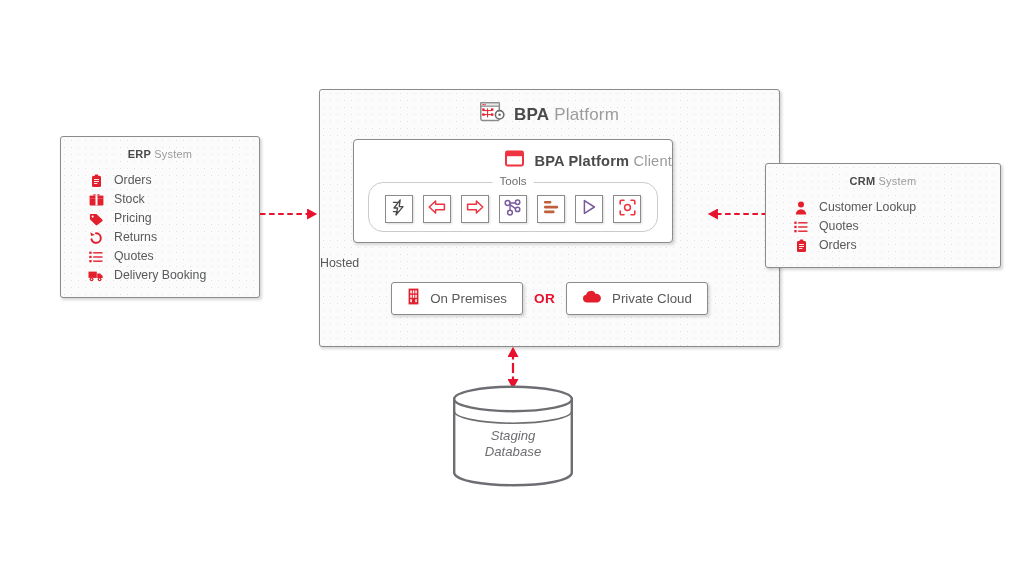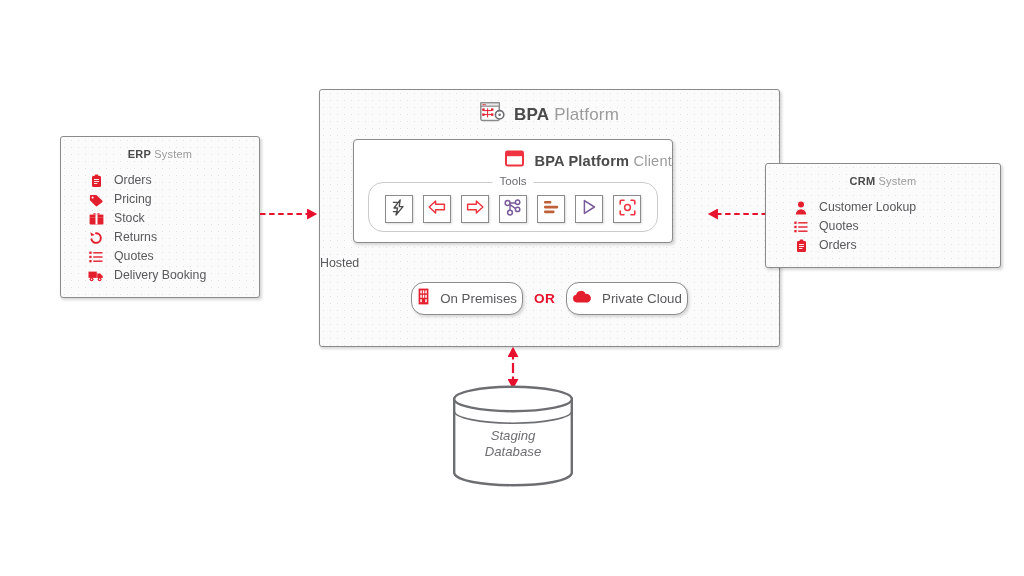--- a/index.html
+++ b/index.html
@@ -158,24 +158,24 @@
     position: absolute;
     left: 0; right: 0; top: 192px;
     display: flex;
     align-items: center;
     justify-content: center;
     gap: 11px;
   }
   .host-btn {
     box-sizing: border-box;
     height: 33px;
-    padding: 0 5px;
+    padding: 0 15px;
     background: #ffffff;
     border: 1.5px solid #8b8b8b;
-    border-radius: 13px;
+    border-radius: 3px;
     display: flex;
     align-items: center;
     gap: 10px;
     box-shadow: 1.5px 2px 3px rgba(0,0,0,0.15);
   }
   .host-lbl {
     font-size: 13.3px;
     color: #58595b;
     white-space: nowrap;
   }
@@ -233,39 +233,39 @@
               <rect x="3" y="5" width="5" height="0.9" fill="#fff"></rect>
               <rect x="3" y="7" width="5" height="0.9" fill="#fff"></rect>
               <rect x="3" y="9" width="3.4" height="0.9" fill="#fff"></rect>
             </svg>
         </span>
         <span class="feat-lbl">Orders</span>
       </div>
 
       <div class="feat-row">
         <span class="feat-ico">
-          <svg width="14" height="13" viewBox="0 0 14 13">
-              <path d="M7.4 0.9 L13.2 6.6 a1.1 1.1 0 0 1 0 1.6 L8.3 12.1 a1.1 1.1 0 0 1 -1.6 0 L0.9 6.3 V1.7 A0.9 0.9 0 0 1 1.8 0.9 Z" fill="#e41f2d"></path>
-              <circle cx="3.6" cy="3.6" r="1.05" fill="#fff"></circle>
-            </svg>
-        </span>
-        <span class="feat-lbl">Pricing</span>
-      </div>
-
-      <div class="feat-row">
-        <span class="feat-ico">
           <svg width="15" height="12" viewBox="0 0 15 12">
               <path d="M0.6 4.3 h13.8 v6.4 a0.8 0.8 0 0 1 -0.8 0.8 H1.4 a0.8 0.8 0 0 1 -0.8 -0.8 Z" fill="#e41f2d"></path>
               <path d="M0.6 1.6 h13.8 v2.6 H0.6 Z" fill="#e41f2d"></path>
               <path d="M7.5 1.6 C6.4 -0.4 3.6 -0.2 4.3 1.6 Z" fill="#e41f2d"></path>
               <path d="M7.5 1.6 C8.6 -0.4 11.4 -0.2 10.7 1.6 Z" fill="#e41f2d"></path>
               <rect x="6.5" y="1.4" width="2" height="9.9" fill="#fff"></rect>
             </svg>
         </span>
         <span class="feat-lbl">Stock</span>
+      </div>
+
+      <div class="feat-row">
+        <span class="feat-ico">
+          <svg width="14" height="13" viewBox="0 0 14 13">
+              <path d="M7.4 0.9 L13.2 6.6 a1.1 1.1 0 0 1 0 1.6 L8.3 12.1 a1.1 1.1 0 0 1 -1.6 0 L0.9 6.3 V1.7 A0.9 0.9 0 0 1 1.8 0.9 Z" fill="#e41f2d"></path>
+              <circle cx="3.6" cy="3.6" r="1.05" fill="#fff"></circle>
+            </svg>
+        </span>
+        <span class="feat-lbl">Pricing</span>
       </div>
 
       <div class="feat-row">
         <span class="feat-ico">
           <svg width="14" height="14" viewBox="0 0 14 14">
               <path d="M7 2.2 a4.8 4.8 0 1 1 -4.6 6.1" fill="none" stroke="#e41f2d" stroke-width="1.9" stroke-linecap="round"></path>
               <path d="M1.3 1.2 L2.2 5.0 L5.9 4.0 Z" fill="#e41f2d"></path>
             </svg>
         </span>
         <span class="feat-lbl">Returns</span>

